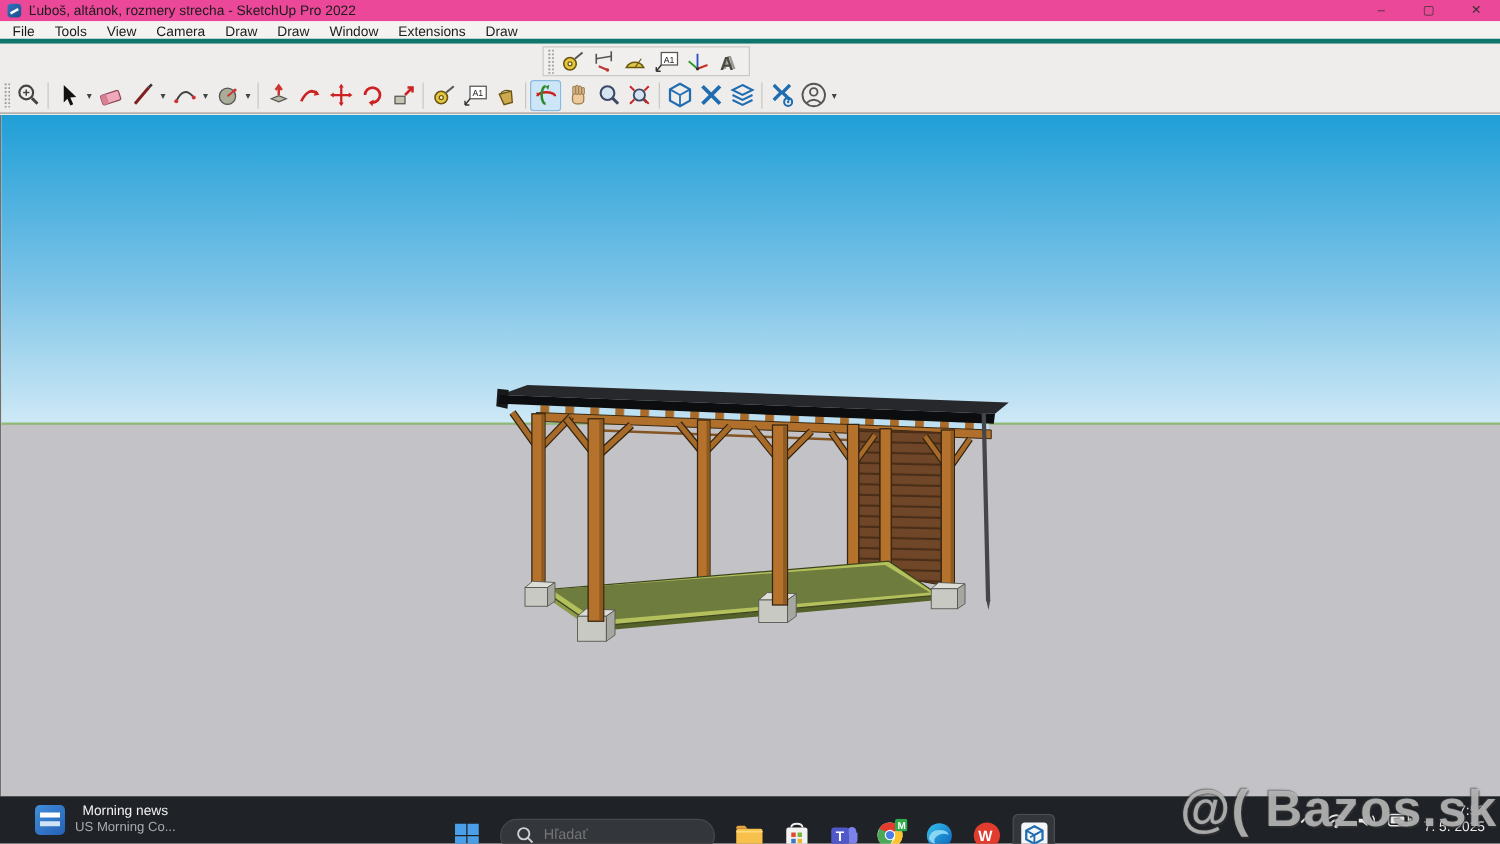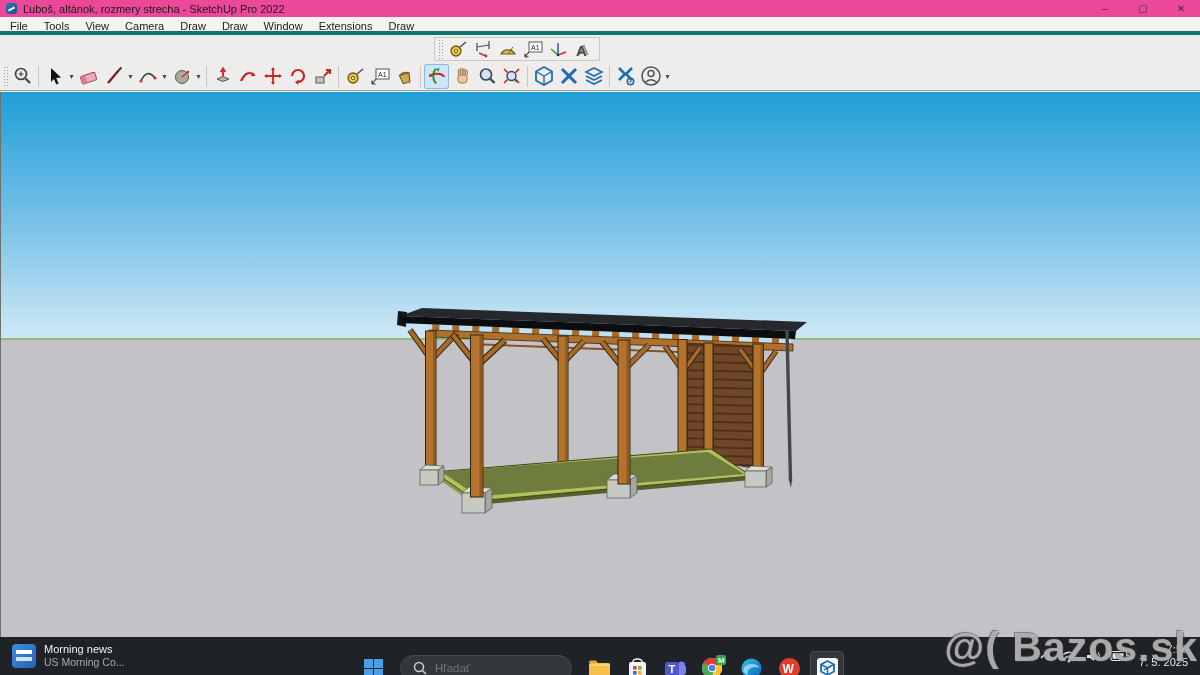--- a/index.html
+++ b/index.html
@@ -40,21 +40,21 @@
   .caret { font-size:8px; color:#444; width:9px; text-align:center; }
 
   
   .viewport { position:absolute; top:92px; left:0; width:1200px; height:545px;
     border-left:1px solid #6f6f6d; }
   .viewport svg { display:block; }
 
   
   .taskbar { position:absolute; left:0; top:637px; width:1200px; height:38px;
     background:#1f2226; display:flex; align-items:center; color:#e8e8e8; }
-  .widget-area { display:flex; align-items:center; gap:8px; padding-left:12px; width:260px; }
+  .widget-area { display:flex; align-items:center; gap:8px; padding-left:28px; width:260px;text-align:center; }
   .widget-ico { width:24px; height:24px; border-radius:4px;
     background:linear-gradient(135deg,#3f8fdb,#2660b4); position:relative; }
   .widget-ico:after { content:""; position:absolute; left:4px; top:6px; width:16px; height:4px;
     background:#fff; box-shadow:0 7px 0 #cfe2f7; }
   .widget-txt { line-height:13px; }
   .widget-title { font-size:11px; color:#f2f2f2; }
   .widget-sub { font-size:10.5px; color:#a8abae; }
   .tb-center { position:absolute; left:50%; top:12px; height:38px; transform:translateX(-50%);
     display:flex; align-items:center; gap:4px; }
   .start-btn { width:34px; height:34px; display:flex; align-items:center; justify-content:center; }

